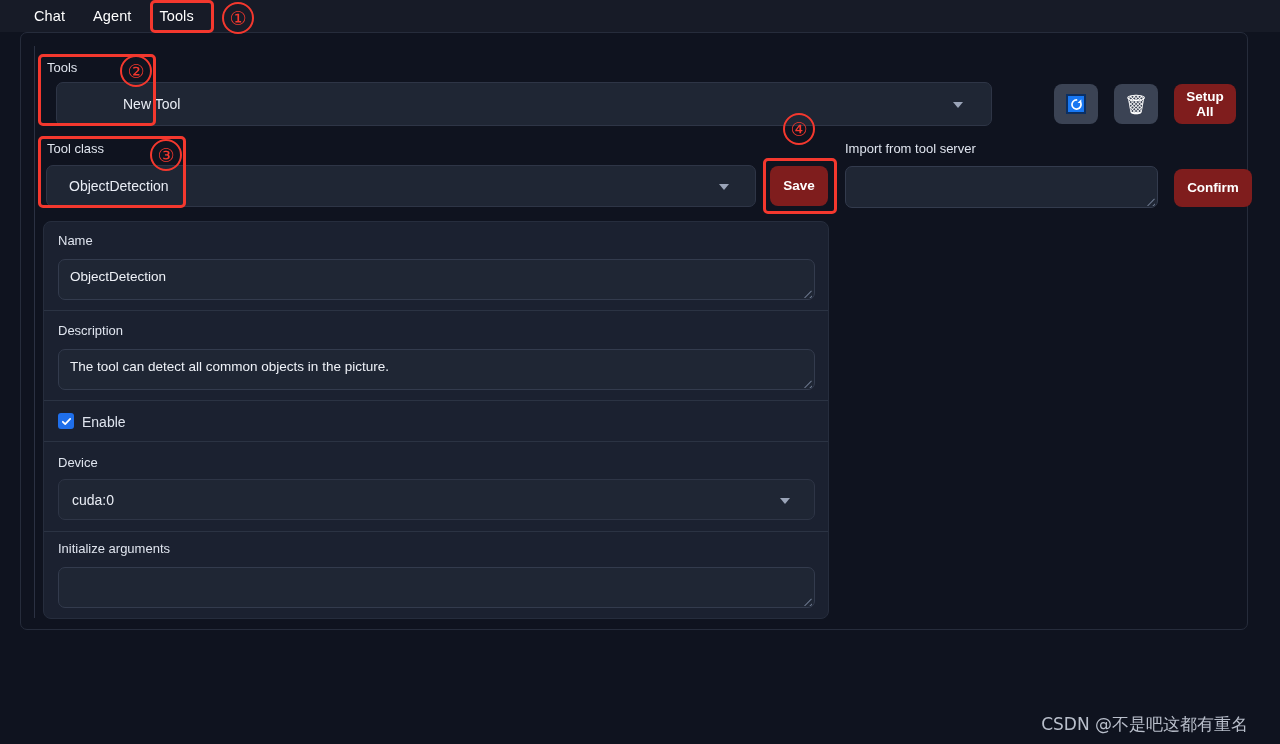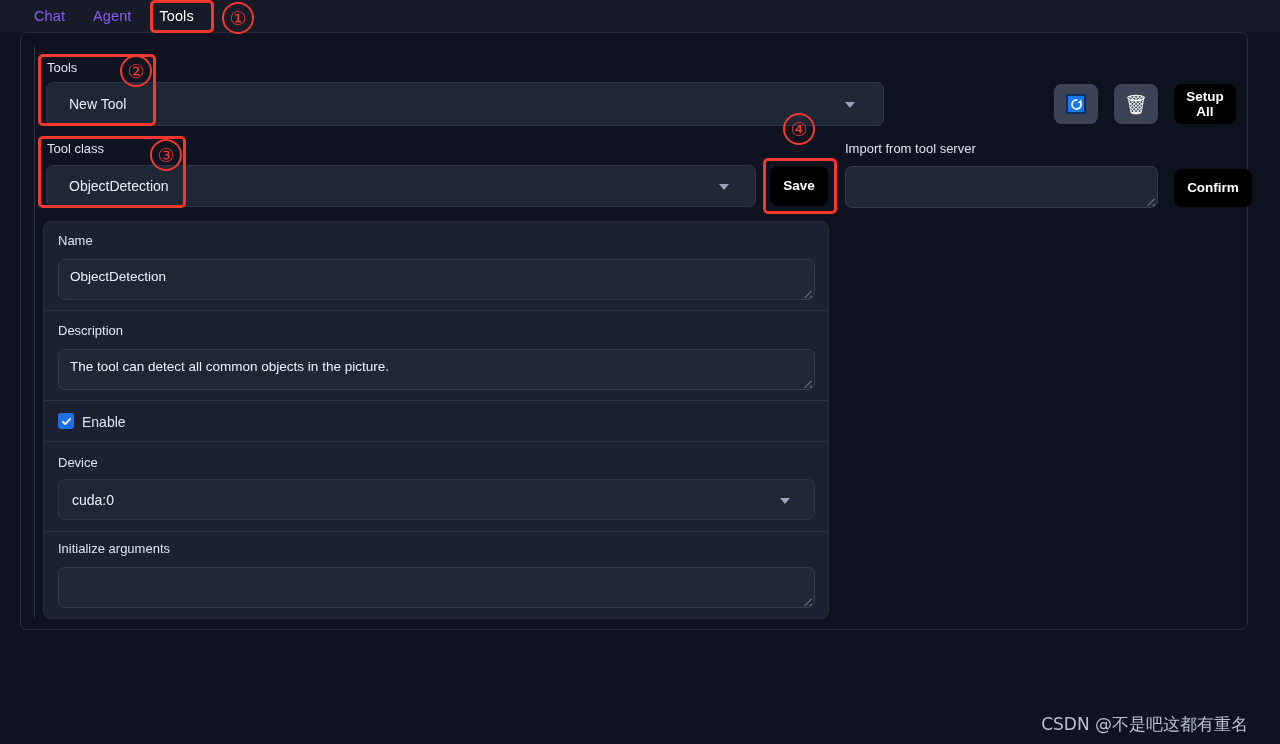--- a/index.html
+++ b/index.html
@@ -23,21 +23,21 @@
     left: 0; top: 0;
     width: 1280px; height: 32px;
     background: #171b27;
     display: flex;
     align-items: center;
   }
   .tab {
     font-size: 14.5px;
     padding: 0 14px;
     line-height: 32px;
-    color: #8b5cf6;
+    color: #ffffff;
     cursor: pointer;
     letter-spacing: .1px;
   }
   .tab.active { color: #ffffff; }
 
   
   .panel {
     position: absolute;
     left: 20px; top: 32px;
     width: 1228px; height: 598px;
@@ -105,21 +105,21 @@
     display: flex;
     align-items: center;
     justify-content: center;
   }
   .refresh-glyph svg { display: block; }
 
   .trash-glyph { font-size: 19px; line-height: 1; filter: grayscale(1) brightness(1.25); }
 
   .txtbtn {
     position: absolute;
-    background: #000000;
+    background: #7f1d1d;
     border-radius: 8px;
     display: flex;
     align-items: center;
     justify-content: center;
     text-align: center;
     font-size: 13.5px;
     font-weight: bold;
     color: #ffffff;
     line-height: 1.12;
     cursor: pointer;
@@ -229,21 +229,21 @@
   <div class="tab" style="margin-left:20px;">Chat</div>
   <div class="tab">Agent</div>
   <div class="tab active">Tools</div>
 </div>
 
 <div class="panel">
   <div class="panel-inner"></div>
 </div>
 
 <div class="flabel" style="left:47px; top:60px;">Tools</div>
-<div class="selectbox" style="left:46px; top:82px; width:838px; height:44px;">
+<div class="selectbox" style="left:56px; top:82px; width:936px; height:44px;padding-left:44px;">
   <span class="sv">New Tool</span>
   <span class="caret" style="right:28px; top:19px;"></span>
 </div>
 
 <div class="iconbtn" style="left:1054px; top:84px; width:44px; height:40px;">
   <span class="refresh-glyph">
     <svg width="13" height="13" viewBox="0 0 16 16">
       <path d="M8 2.4a5.6 5.6 0 1 0 5.35 3.9" fill="none" stroke="#ffffff" stroke-width="2.1" stroke-linecap="round"></path>
       <path d="M13.9 1.6 L13.9 6.3 L9.3 6.3 Z" fill="#ffffff"></path>
     </svg>

